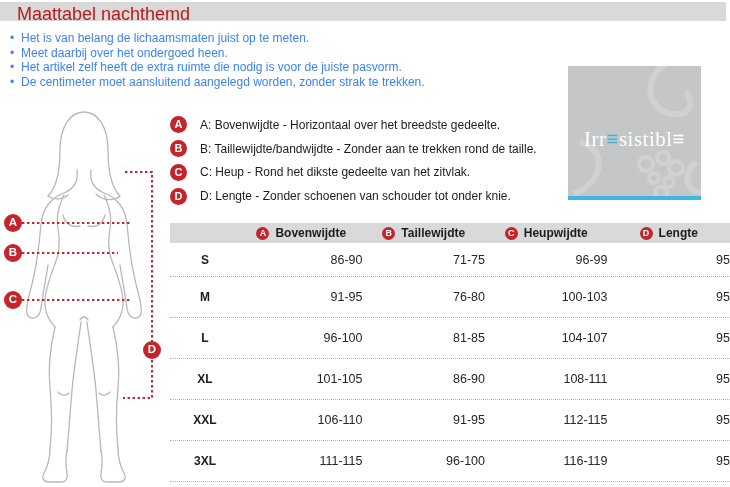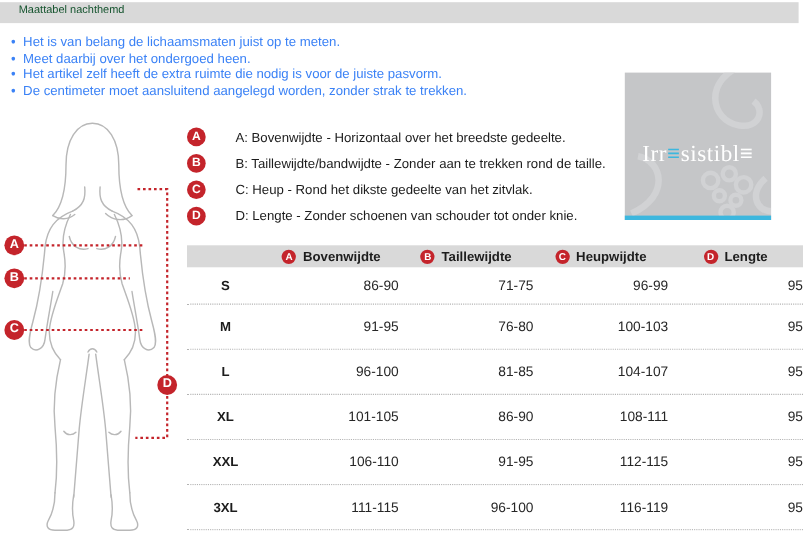--- a/index.html
+++ b/index.html
@@ -2,34 +2,34 @@
 <html><head>
 <meta charset="utf-8">
 <style>
   html,body{margin:0;padding:0;background:#fff;}
   .stage{
     position:relative;width:730px;height:487px;background:#ffffff;
     font-family:"Liberation Sans", sans-serif;overflow:hidden;color:#1c1c1c;
   }
   
   .titlebar{position:absolute;top:2px;left:0;width:726px;height:19px;background:#d9d9d9;}
-  .titlebar .t{position:absolute;left:17px;top:2px;font-size:10px;color:#14532d;}
+  .titlebar .t{position:absolute;left:17px;top:2px;font-size:18px;color:#b91c1c;}
   
   .bullets{position:absolute;top:31px;left:10px;}
   .bullet{font-size:12px;line-height:14.6px;color:#3b82f6;white-space:nowrap;}
   .bullet .dot{display:inline-block;width:11px;}
   
   .legend{position:absolute;left:170px;top:113px;}
   .legend-item{display:flex;align-items:center;height:23.8px;}
   .badge{
     width:17px;height:17px;border-radius:50%;background:#c4242b;color:#fff;
     font-size:11px;font-weight:bold;display:flex;align-items:center;justify-content:center;
     flex:0 0 17px;line-height:1;
   }
-  .legend-item .ltext{margin-left:27px;font-size:12px;white-space:nowrap;}
+  .legend-item .ltext{margin-left:13px;font-size:12px;white-space:nowrap;}
   
   .figure-svg{position:absolute;left:0;top:100px;}
   .marker{position:absolute;z-index:3;}
   .marker .badge{width:18px;height:18px;font-size:11.5px;flex-basis:18px;}
   
   .logo{
     position:absolute;left:568px;top:66px;width:133px;height:130px;
     background:#c5c6c8;border-bottom:4px solid #3db7de;overflow:hidden;
   }
   .logo-decor{position:absolute;left:0;top:0;}

